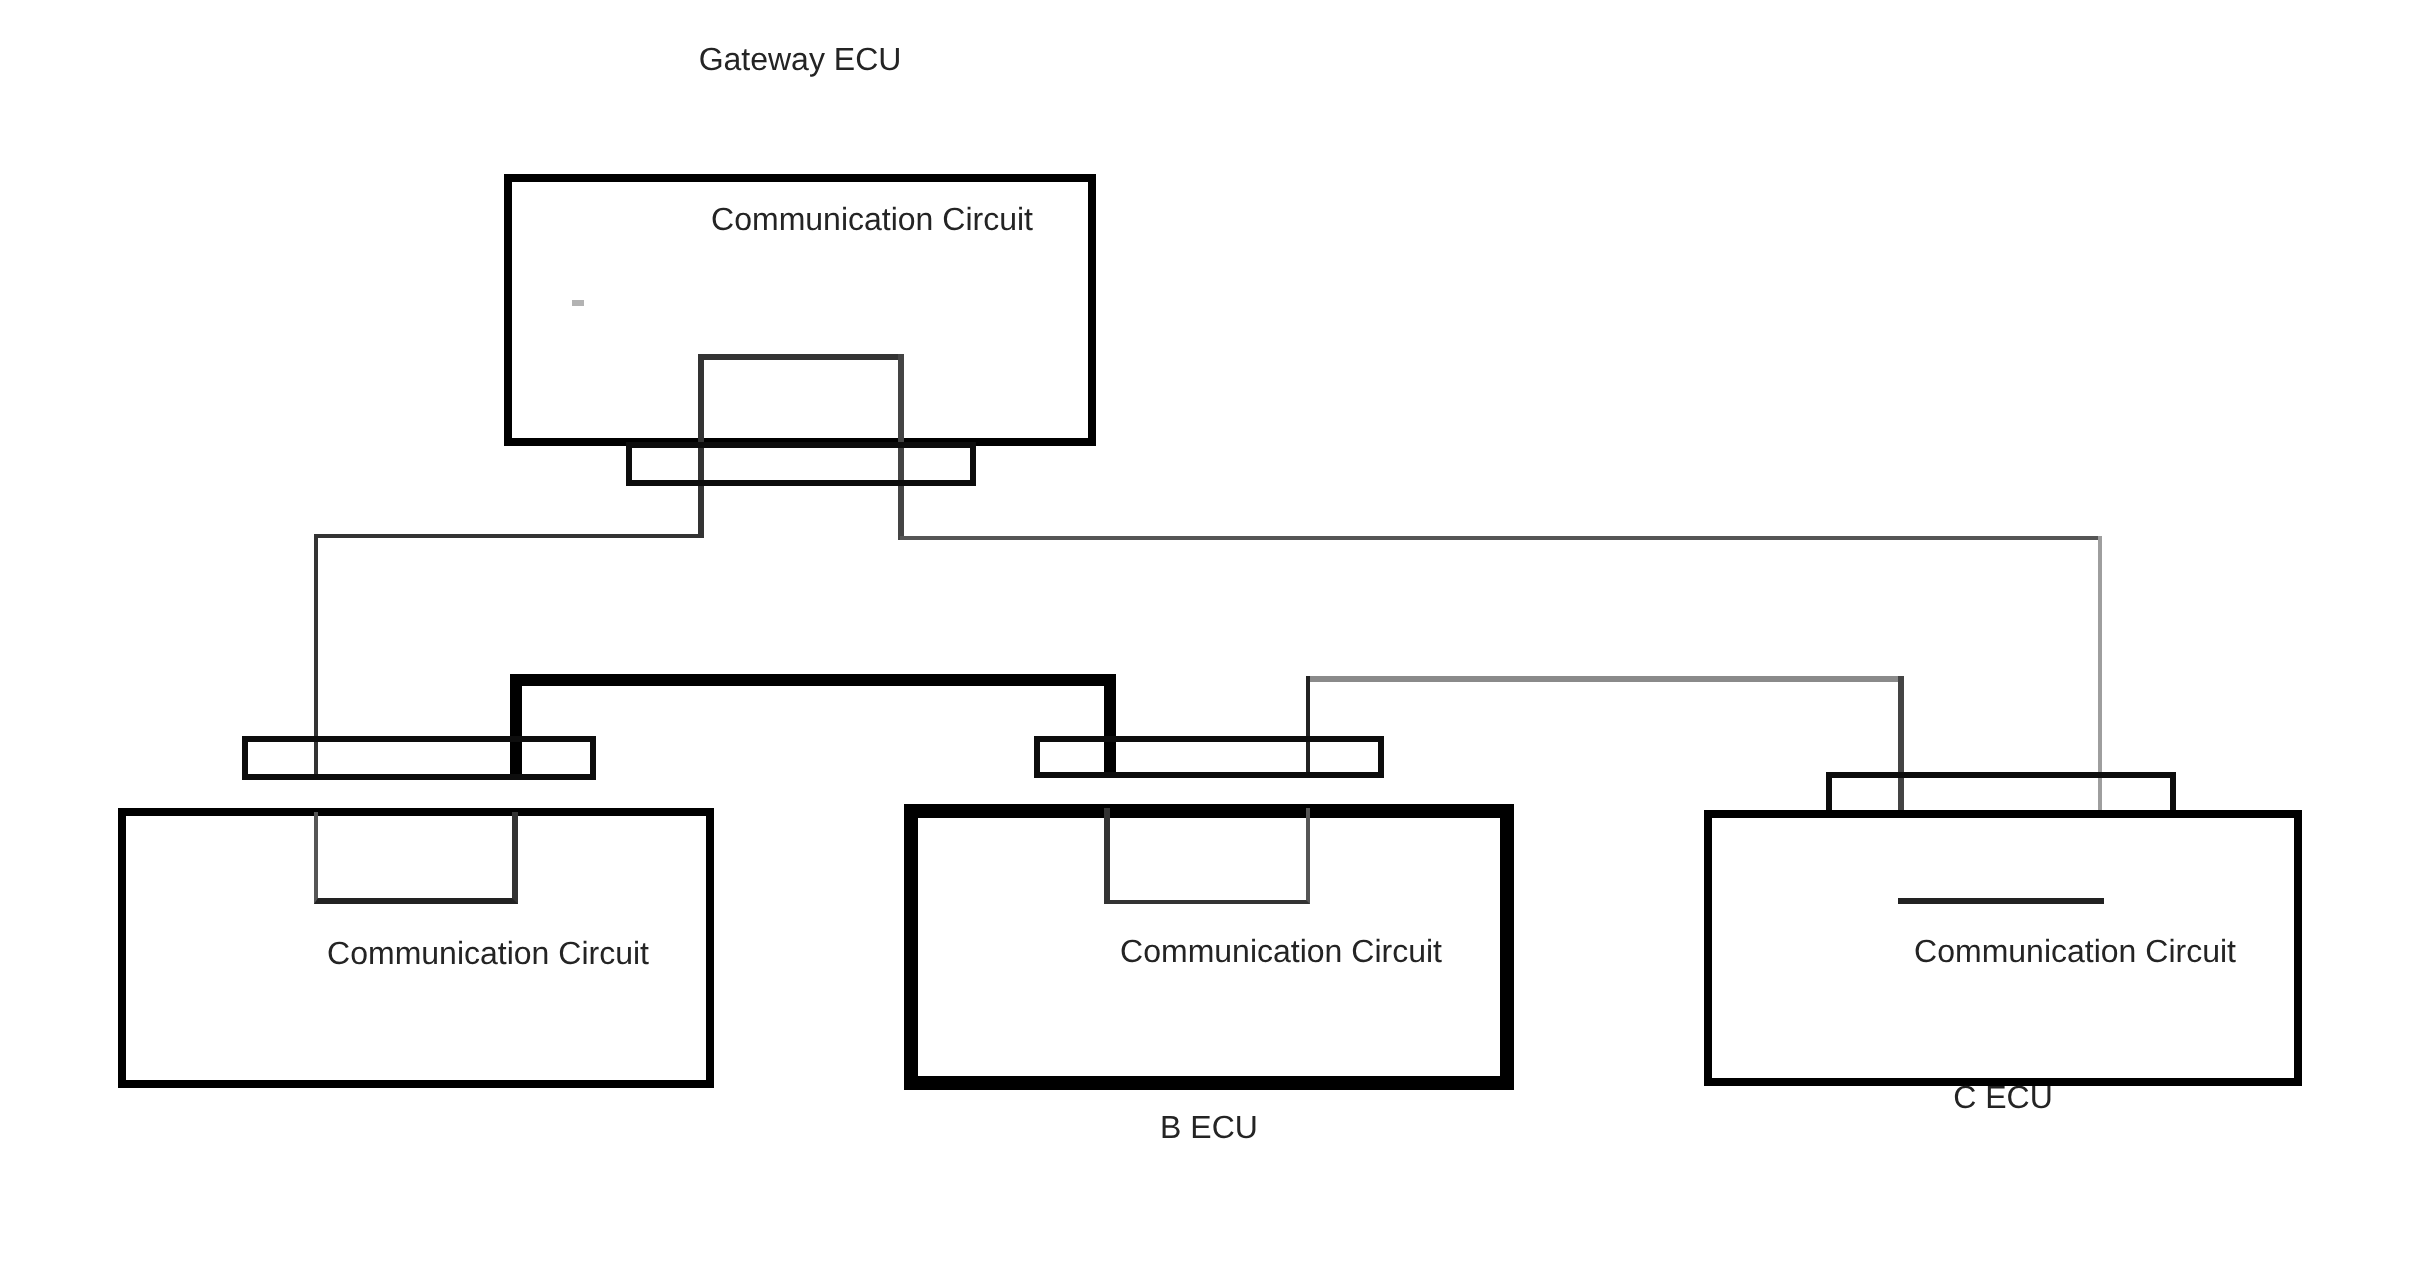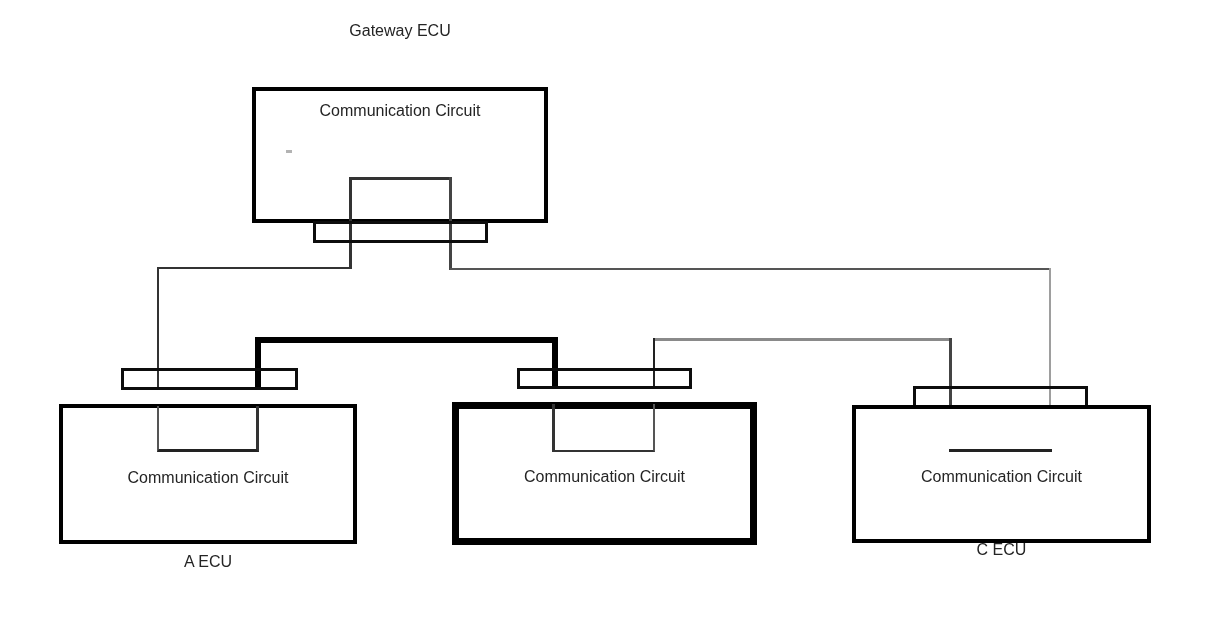--- a/index.html
+++ b/index.html
@@ -15,21 +15,21 @@
   }
   .box-bold{border-width:7px;}
   .strip{
     position:absolute;box-sizing:border-box;border:3px solid #0d0d0d;background:transparent;
   }
   .notch{
     position:absolute;box-sizing:border-box;background:transparent;
   }
   .circuit-label{
     position:absolute;left:0;width:100%;text-align:center;
-    font-size:16px;line-height:19px;color:#242424;white-space:nowrap;
+    font-size:16px;line-height:19px;color:#242424;white-space:nowrap;padding-left:36px;
   }
   .node-title{
     position:absolute;text-align:center;font-size:16px;line-height:20px;color:#242424;
     white-space:nowrap;
   }
 </style>
 </head>
 <body>
 
 <div id="stage">
@@ -63,27 +63,27 @@
 
   <div class="strip" style="left:121px;top:368px;width:177px;height:22px;"></div>
   <div class="strip" style="left:517px;top:368px;width:175px;height:21px;"></div>
   <div class="strip" style="left:913px;top:386px;width:175px;height:22px;"></div>
 
   <div class="box" style="left:59px;top:404px;width:298px;height:140px;">
     <div class="circuit-label" style="top:60px;">Communication Circuit</div>
   </div>
   <div class="notch" style="left:157px;top:406px;width:102px;height:46px;
        border-left:2px solid #555;border-right:3px solid #333;border-bottom:3px solid #222;"></div>
-  <div class="node-title" style="left:59px;top:552px;width:298px;">A ECU</div>
 
   <div class="box box-bold" style="left:452px;top:402px;width:305px;height:143px;">
     <div class="circuit-label" style="top:58px;">Communication Circuit</div>
   </div>
   <div class="notch" style="left:552px;top:404px;width:103px;height:48px;
        border-left:3px solid #333;border-right:2px solid #555;border-bottom:2px solid #333;"></div>
+  <div class="node-title" style="left:452px;top:555px;width:305px;">B ECU</div>
 
   <div class="box" style="left:852px;top:405px;width:299px;height:138px;">
     <div class="circuit-label" style="top:58px;">Communication Circuit</div>
   </div>
 
   <div class="wire" style="left:949px;top:449px;width:103px;height:3px;background:#222;"></div>
   <div class="node-title" style="left:852px;top:540px;width:299px;">C ECU</div>
 
 </div>
 

